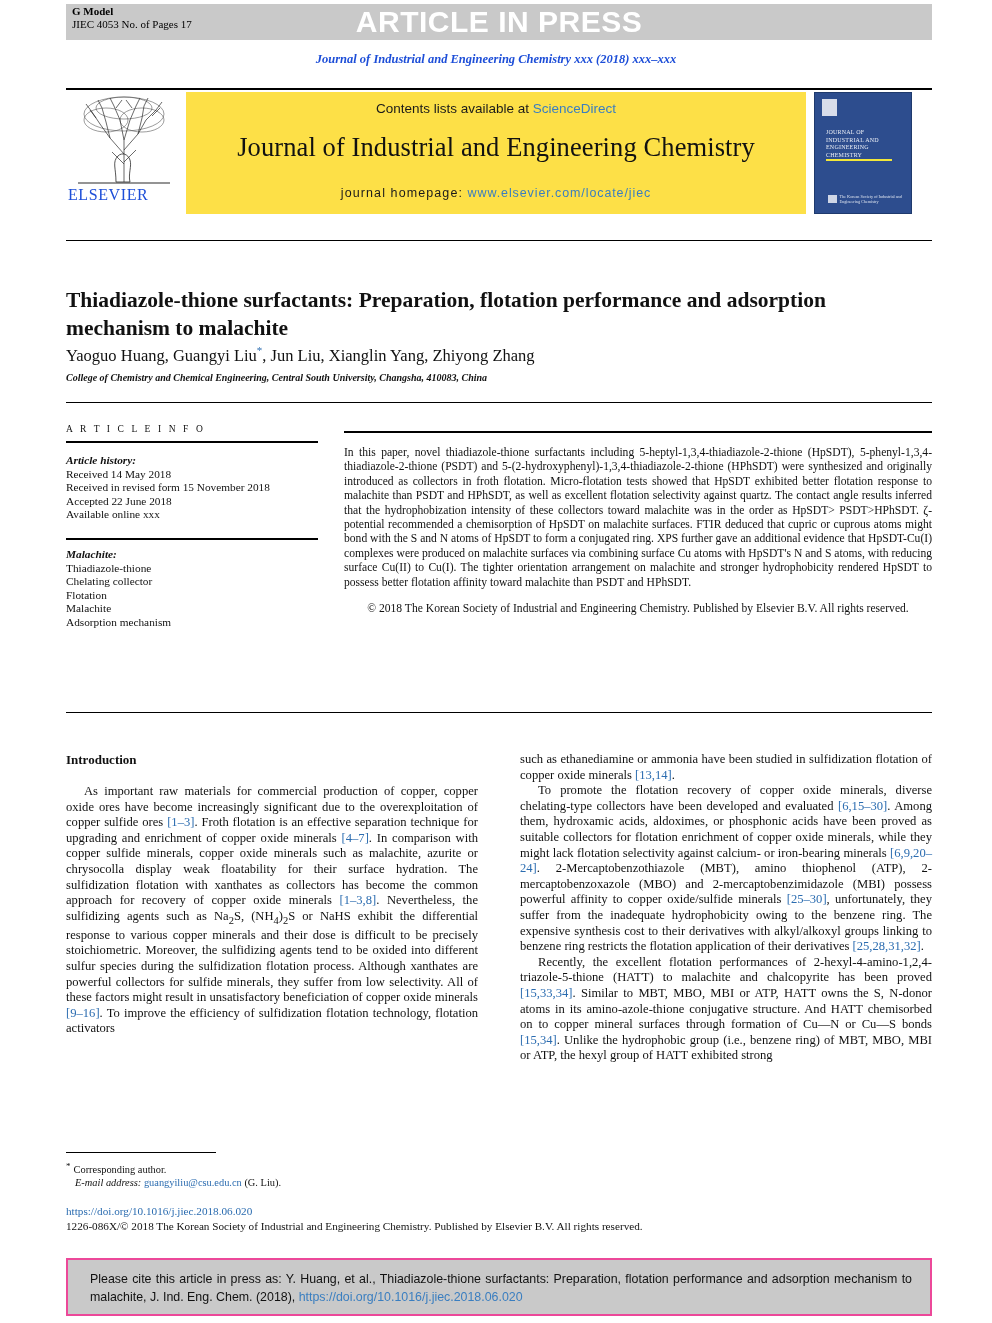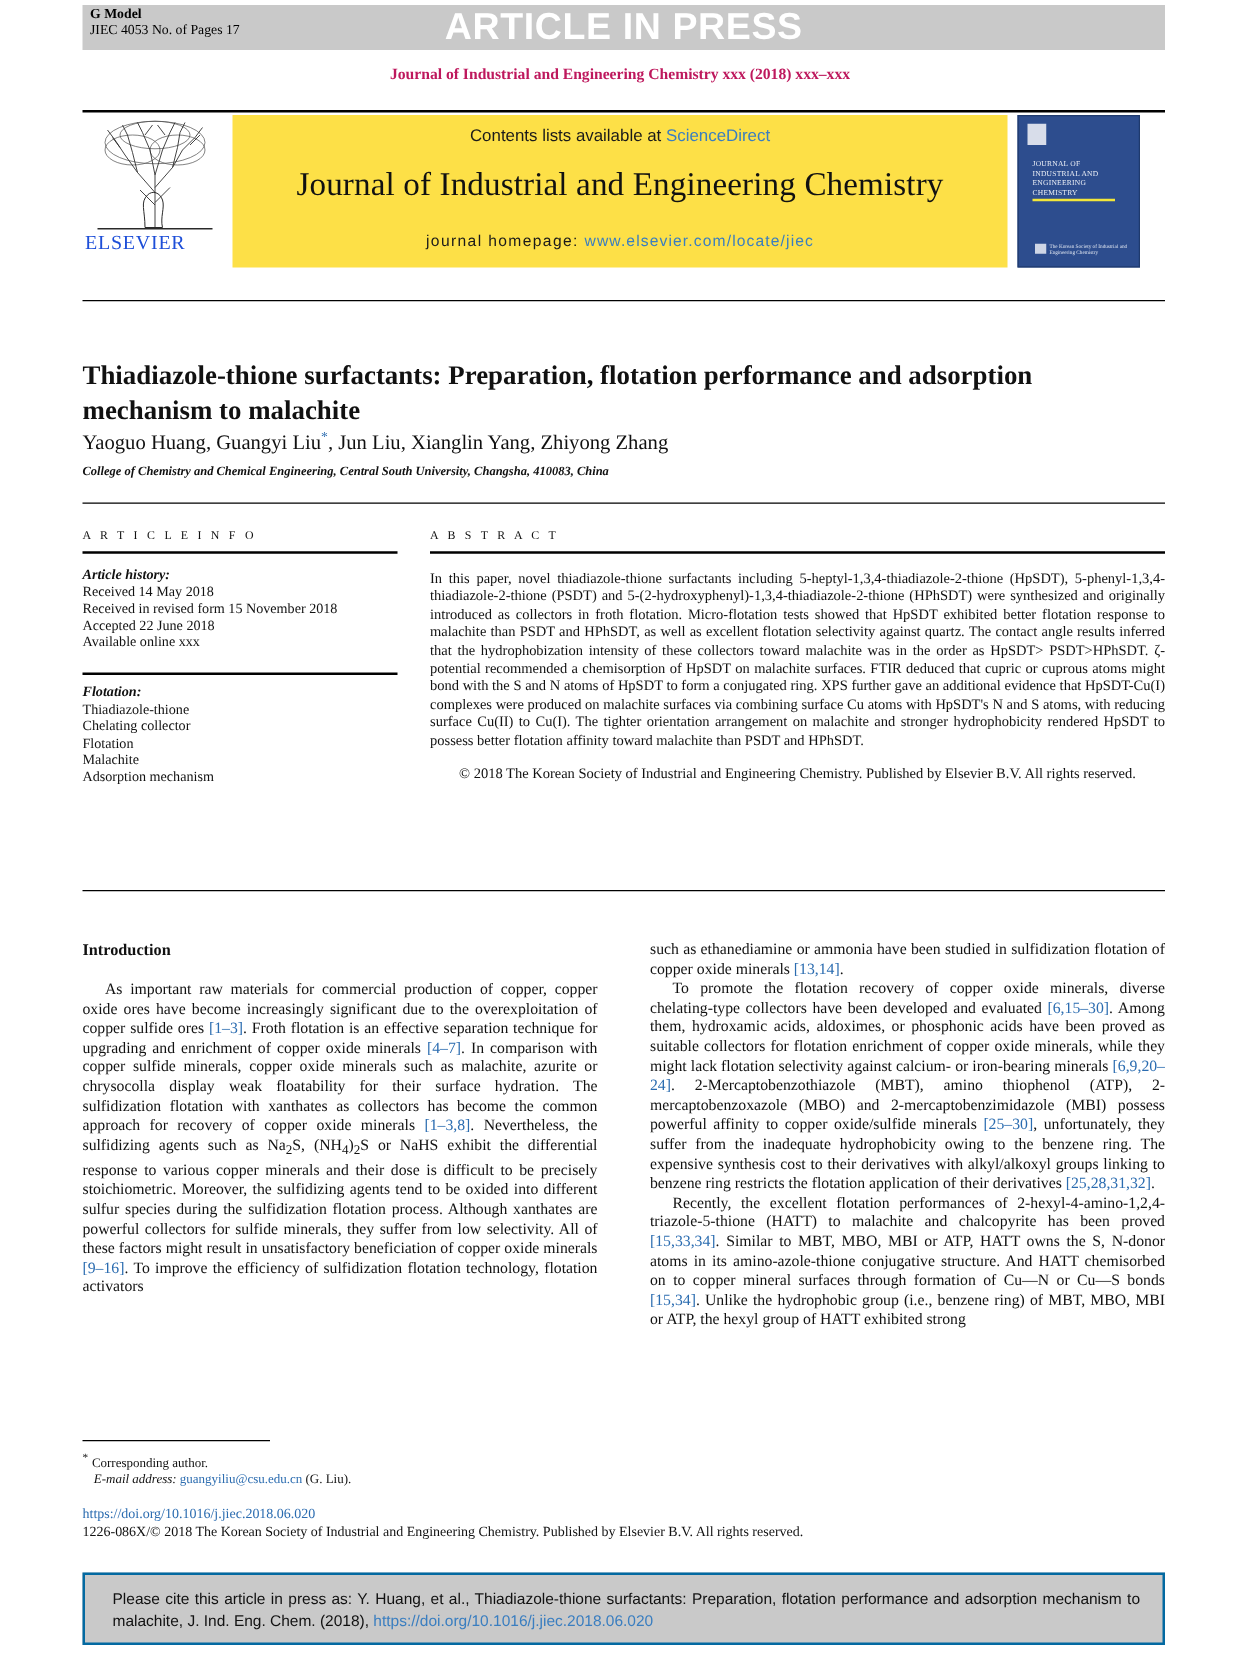--- a/index.html
+++ b/index.html
@@ -63,21 +63,22 @@
   
   .journal-line {
     position: absolute;
     left: 0;
     top: 52px;
     width: 992px;
     text-align: center;
     font-family: "Liberation Serif", serif;
     font-weight: bold;
     font-size: 12.5px;
-    color: #be185d;
+    color: #1d4ed8;
+    font-style: italic;
   }
 
   
   .masthead {
     position: absolute;
     left: 66px;
     top: 88px;
     width: 866px;
     height: 126px;
   }
@@ -409,21 +410,21 @@
   }
 
   
   .cite-box {
     position: absolute;
     left: 66px;
     top: 1258px;
     width: 866px;
     height: 58px;
     background: #c9c9c9;
-    border: 2px solid #0369a1;
+    border: 2px solid #ec4899;
     box-sizing: border-box;
   }
   .cite-text {
     position: absolute;
     left: 22px;
     top: 11px;
     width: 822px;
     font-family: "Liberation Sans", sans-serif;
     font-size: 12.4px;
     line-height: 17.5px;
@@ -506,31 +507,30 @@
     <div class="kicker-rule"></div>
     <div class="history">
       <div class="h-lead">Article history:</div>
       <div>Received 14 May 2018</div>
       <div>Received in revised form 15 November 2018</div>
       <div>Accepted 22 June 2018</div>
       <div>Available online xxx</div>
     </div>
     <div class="kw-rule"></div>
     <div class="keywords">
-      <div class="k-lead">Flotation:</div>
+      <div class="k-lead">Malachite:</div>
       <div>Thiadiazole-thione</div>
       <div>Chelating collector</div>
       <div>Flotation</div>
       <div>Malachite</div>
       <div>Adsorption mechanism</div>
     </div>
   </div>
 
   <div class="abs-col">
-    <div class="section-kicker">A B S T R A C T</div>
     <div class="kicker-rule"></div>
     <p class="abstract-body">In this paper, novel thiadiazole-thione surfactants including 5-heptyl-1,3,4-thiadiazole-2-thione (HpSDT), 5-phenyl-1,3,4-thiadiazole-2-thione (PSDT) and 5-(2-hydroxyphenyl)-1,3,4-thiadiazole-2-thione (HPhSDT) were synthesized and originally introduced as collectors in froth flotation. Micro-flotation tests showed that HpSDT exhibited better flotation response to malachite than PSDT and HPhSDT, as well as excellent flotation selectivity against quartz. The contact angle results inferred that the hydrophobization intensity of these collectors toward malachite was in the order as HpSDT&gt; PSDT&gt;HPhSDT. ζ-potential recommended a chemisorption of HpSDT on malachite surfaces. FTIR deduced that cupric or cuprous atoms might bond with the S and N atoms of HpSDT to form a conjugated ring. XPS further gave an additional evidence that HpSDT-Cu(I) complexes were produced on malachite surfaces via combining surface Cu atoms with HpSDT's N and S atoms, with reducing surface Cu(II) to Cu(I). The tighter orientation arrangement on malachite and stronger hydrophobicity rendered HpSDT to possess better flotation affinity toward malachite than PSDT and HPhSDT.</p>
     <p class="abstract-copy" style="text-align:center;">© 2018 The Korean Society of Industrial and Engineering Chemistry. Published by Elsevier B.V. All rights reserved.</p>
   </div>
 
   <div class="info-rule-bottom"></div>
 
   <div class="body-cols">
 
     <div class="col col-left">

